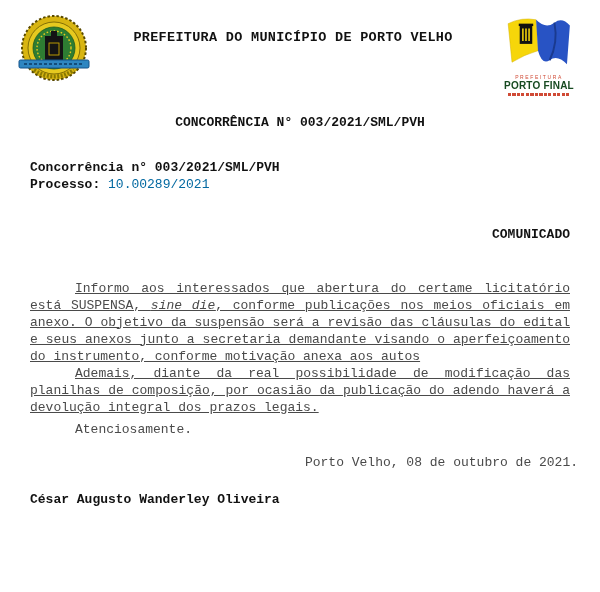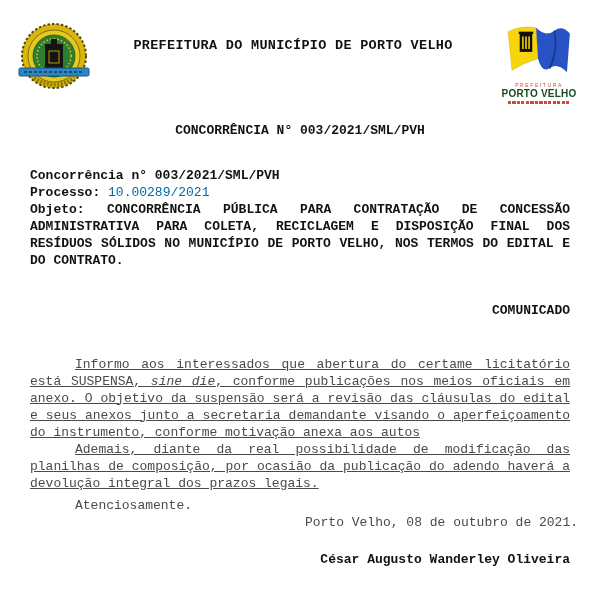--- a/index.html
+++ b/index.html
@@ -1,21 +1,21 @@
 <!DOCTYPE html>
 <html><head>
 <meta charset="utf-8">
 <style>
   html,body{margin:0;padding:0;}
   body{
     width:600px;height:592px;background:#ffffff;overflow:hidden;
     font-family:"Liberation Mono","DejaVu Sans Mono",monospace;
     font-size:13px;line-height:17px;color:#4a4a4a;
   }
-  .page{padding:12px 30px;box-sizing:border-box;width:600px;}
+  .page{padding:4px 30px;box-sizing:border-box;width:600px;}
 
   
   .doc-header{display:flex;align-items:flex-start;padding-top:8px;margin:0 -12px;}
   .coat{width:72px;height:78px;flex:0 0 72px;}
   .header-text{flex:1;text-align:center;margin-top:16px;font-weight:bold;
     color:#121212;font-size:13.5px;line-height:20px;letter-spacing:.3px;}
   .pv-logo{flex:0 0 86px;width:86px;text-align:center;margin-top:2px;}
   .pv-pref{font-family:"Liberation Sans",sans-serif;font-size:5px;letter-spacing:1.6px;
     color:#d04a35;line-height:6px;margin-top:1px;}
   .pv-name{font-family:"Liberation Sans",sans-serif;font-weight:bold;font-size:10px;
@@ -29,23 +29,23 @@
   .bold{font-weight:bold;color:#121212;}
   .proc-val{color:#0369a1;}
   .objeto{margin:0;text-align:justify;font-weight:bold;color:#121212;}
 
   .comunicado-title{margin-top:33px;text-align:right;font-weight:bold;color:#121212;}
 
   .body-para{margin:0;text-align:justify;}
   .first-para{margin-top:37px;}
   .indent{text-indent:45px;text-decoration:underline;}
   .closing{margin:5px 0 0 0;text-indent:45px;}
-  .date-line{margin:0 -8px 0 0;text-align:right;}
+  .date-line{margin:16px -8px 0 0;text-align:right;}
 
-  .signature{margin-top:20px;text-align:right;}
+  .signature{margin-top:20px;text-align:left;}
   .sig-name{font-weight:bold;color:#121212;}
   .sig-role{color:#5a5a5a;}
   em{font-style:italic;}
 </style>
 </head>
 <body>
 
 <div class="page">
 
   <header class="doc-header">
@@ -73,31 +73,30 @@
         <path d="M8 10 Q22 3 37 6 L39 38 Q25 42 12 50 Z" fill="#f6d60a" stroke="#d4af00" stroke-width="0.5"></path>
         <path d="M37 6 Q47 16 56 9 Q64 3 72 12 L69 52 Q59 42 51 48 Q43 53 39 38 Z" fill="#2853c4"></path>
         <path d="M56 9 Q60 30 51 48" stroke="#1a3a8f" stroke-width="2" fill="none"></path>
         <rect x="19" y="10" width="15" height="2.5" fill="#111111"></rect>
         <rect x="20" y="12" width="13" height="19" fill="#111111"></rect>
         <rect x="22.5" y="15" width="1.6" height="13" fill="#f6d60a"></rect>
         <rect x="25.7" y="15" width="1.6" height="13" fill="#f6d60a"></rect>
         <rect x="28.9" y="15" width="1.6" height="13" fill="#f6d60a"></rect>
       </svg>
       <div class="pv-pref">PREFEITURA</div>
-      <div class="pv-name">PORTO VELHO</div>
+      <div class="pv-name">PORTO FINAL</div>
       <div class="pv-bar"></div>
     </div>
   </header>
 
   <div class="doc-title">CONCORRÊNCIA N° 003/2021/SML/PVH</div>
 
   <section class="info">
     <div class="bold">Concorrência n° 003/2021/SML/PVH</div>
     <div><span class="bold">Processo:</span> <span class="proc-val">10.00289/2021</span></div>
-    <p class="objeto"><span>Objeto:</span> <span>CONCORRÊNCIA PÚBLICA PARA CONTRATAÇÃO DE CONCESSÃO ADMINISTRATIVA PARA COLETA, RECICLAGEM E DISPOSIÇÃO FINAL DOS RESÍDUOS SÓLIDOS NO MUNICÍPIO DE PORTO VELHO, NOS TERMOS DO EDITAL E DO CONTRATO.</span></p>
   </section>
 
   <div class="comunicado-title">COMUNICADO</div>
 
   <p class="body-para indent first-para"><span>Informo aos interessados que abertura do certame licitatório está SUSPENSA, </span><em>sine die</em><span>, conforme publicações nos meios oficiais em anexo. O objetivo da suspensão será a revisão das cláusulas do edital e seus anexos junto a secretaria demandante visando o aperfeiçoamento do instrumento, conforme motivação anexa aos autos</span></p>
 
   <p class="body-para indent">Ademais, diante da real possibilidade de modificação das planilhas de composição, por ocasião da publicação do adendo haverá a devolução integral dos prazos legais.</p>
 
   <p class="closing">Atenciosamente.</p>
 

